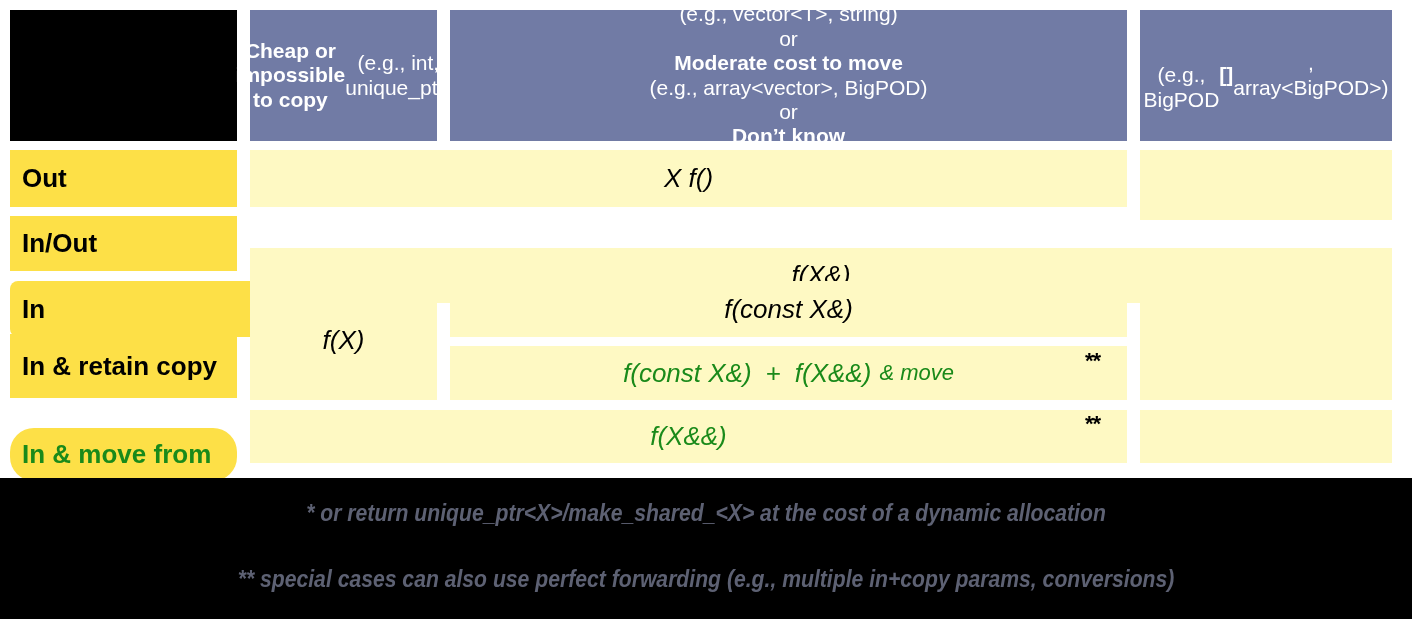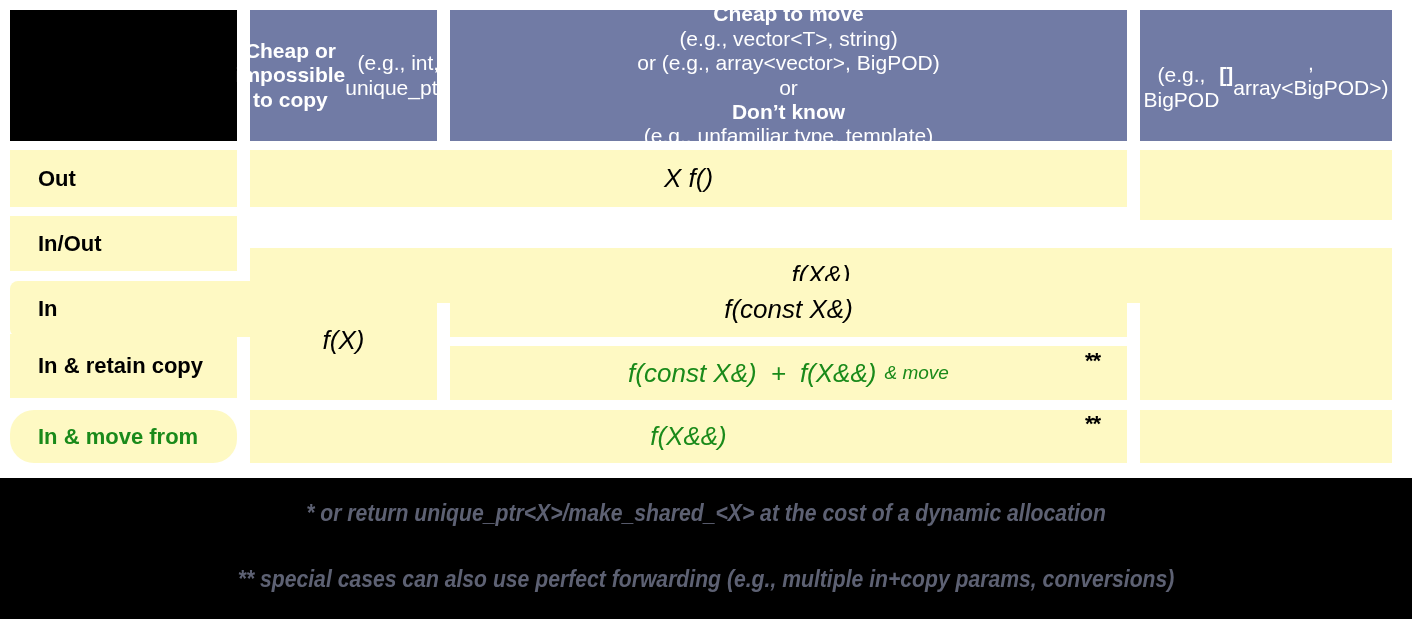--- a/index.html
+++ b/index.html
@@ -23,36 +23,36 @@
 
   .hdr{
     background:#717ba5;color:#ffffff;
     display:flex;align-items:center;justify-content:center;text-align:center;
     font-size:21px;line-height:1.16;font-weight:400;
     padding:2px 6px;
   }
   .hdr b{font-weight:bold;}
 
   .rowlabel{
-    background:#fef9c3;color:#000000;
+    background:#fde047;color:#000000;
     display:flex;align-items:center;justify-content:flex-start;
-    font-size:22px;font-weight:bold;padding-left:28px;
+    font-size:26px;font-weight:bold;padding-left:12px;
   }
   .rowlabel.green{color:#1a8a1a;}
 
   .data{
     background:#fef9c3;color:#000000;
     display:flex;align-items:center;justify-content:center;
     font-size:26px;font-weight:400;text-align:center;font-style:italic;
   }
   .data.green{color:#1a8a1a;}
   .data.empty{}
 
   .plus{color:#1a8a1a;padding:0 14px;}
-  .small{font-size:19px;}
+  .small{font-size:22px;}
 
   .starmark{
     position:absolute;color:#000000;font-size:22px;font-weight:bold;
     letter-spacing:-1px;
   }
 
   
   .footer{
     position:absolute;left:0;top:478px;width:1412px;height:141px;
     background:#000000;
@@ -72,21 +72,21 @@
 <body>
 
 <div id="stage">
 
   <div class="plate">
 
     <div class="cell corner-black" style="left:10px;top:10px;width:227px;height:131px;"></div>
 
     <div class="cell hdr" style="left:250px;top:10px;width:187px;height:131px;text-align:center;"><b>Cheap or impossible to copy</b> (e.g., int, unique_ptr)</div>
 
-    <div class="cell hdr" style="left:450px;top:10px;width:677px;height:131px;flex-direction:column;"><b>Cheap to move</b> (e.g., vector&lt;T&gt;, string)<br>or  (e.g., array&lt;vector&gt;, BigPOD)<br>or <b>Don’t know</b> (e.g., unfamiliar type, template)</div>
+    <div class="cell hdr" style="left:450px;top:10px;width:677px;height:131px;flex-direction:column;"><b>Cheap to move</b> (e.g., vector&lt;T&gt;, string)<br>or <b>Moderate cost to move</b> (e.g., array&lt;vector&gt;, BigPOD)<br>or <b>Don’t know</b> (e.g., unfamiliar type, template)</div>
 
     <div class="cell hdr" style="left:1140px;top:10px;width:252px;height:131px;"><br>(e.g., BigPOD<b>[]</b>,<br>array&lt;BigPOD&gt;)</div>
 
     <div class="cell rowlabel" style="left:10px;top:150px;width:227px;height:57px;">Out</div>
 
     <div class="cell data" style="left:250px;top:150px;width:877px;height:57px;">X f()</div>
 
     <div class="cell data empty" style="left:1140px;top:150px;width:252px;height:70px;"></div>
 
     <div class="cell rowlabel" style="left:10px;top:216px;width:227px;height:55px;">In/Out</div>
@@ -105,21 +105,21 @@
 
     <div class="cell data green" style="left:450px;top:346px;width:677px;height:54px;">
       <span>f(const X&amp;)</span>
       <span class="plus">+</span>
       <span>f(X&amp;&amp;)</span>
       <span class="small" style="padding-left:8px;">&amp; move</span>
     </div>
 
     <div class="starmark" style="left:1085px;top:348px;">**</div>
 
-    <div class="cell rowlabel green" style="left:10px;top:410px;width:227px;height:53px;border-radius:24px;">In &amp; move from</div>
+    <div class="cell rowlabel green" style="left:10px;top:428px;width:227px;height:53px;border-radius:24px;">In &amp; move from</div>
 
     <div class="cell data green" style="left:250px;top:410px;width:877px;height:53px;">f(X&amp;&amp;)</div>
 
     <div class="cell data empty" style="left:1140px;top:410px;width:252px;height:53px;"></div>
 
     <div class="starmark" style="left:1085px;top:411px;">**</div>
 
   </div>
 
   <div class="footer"></div>

